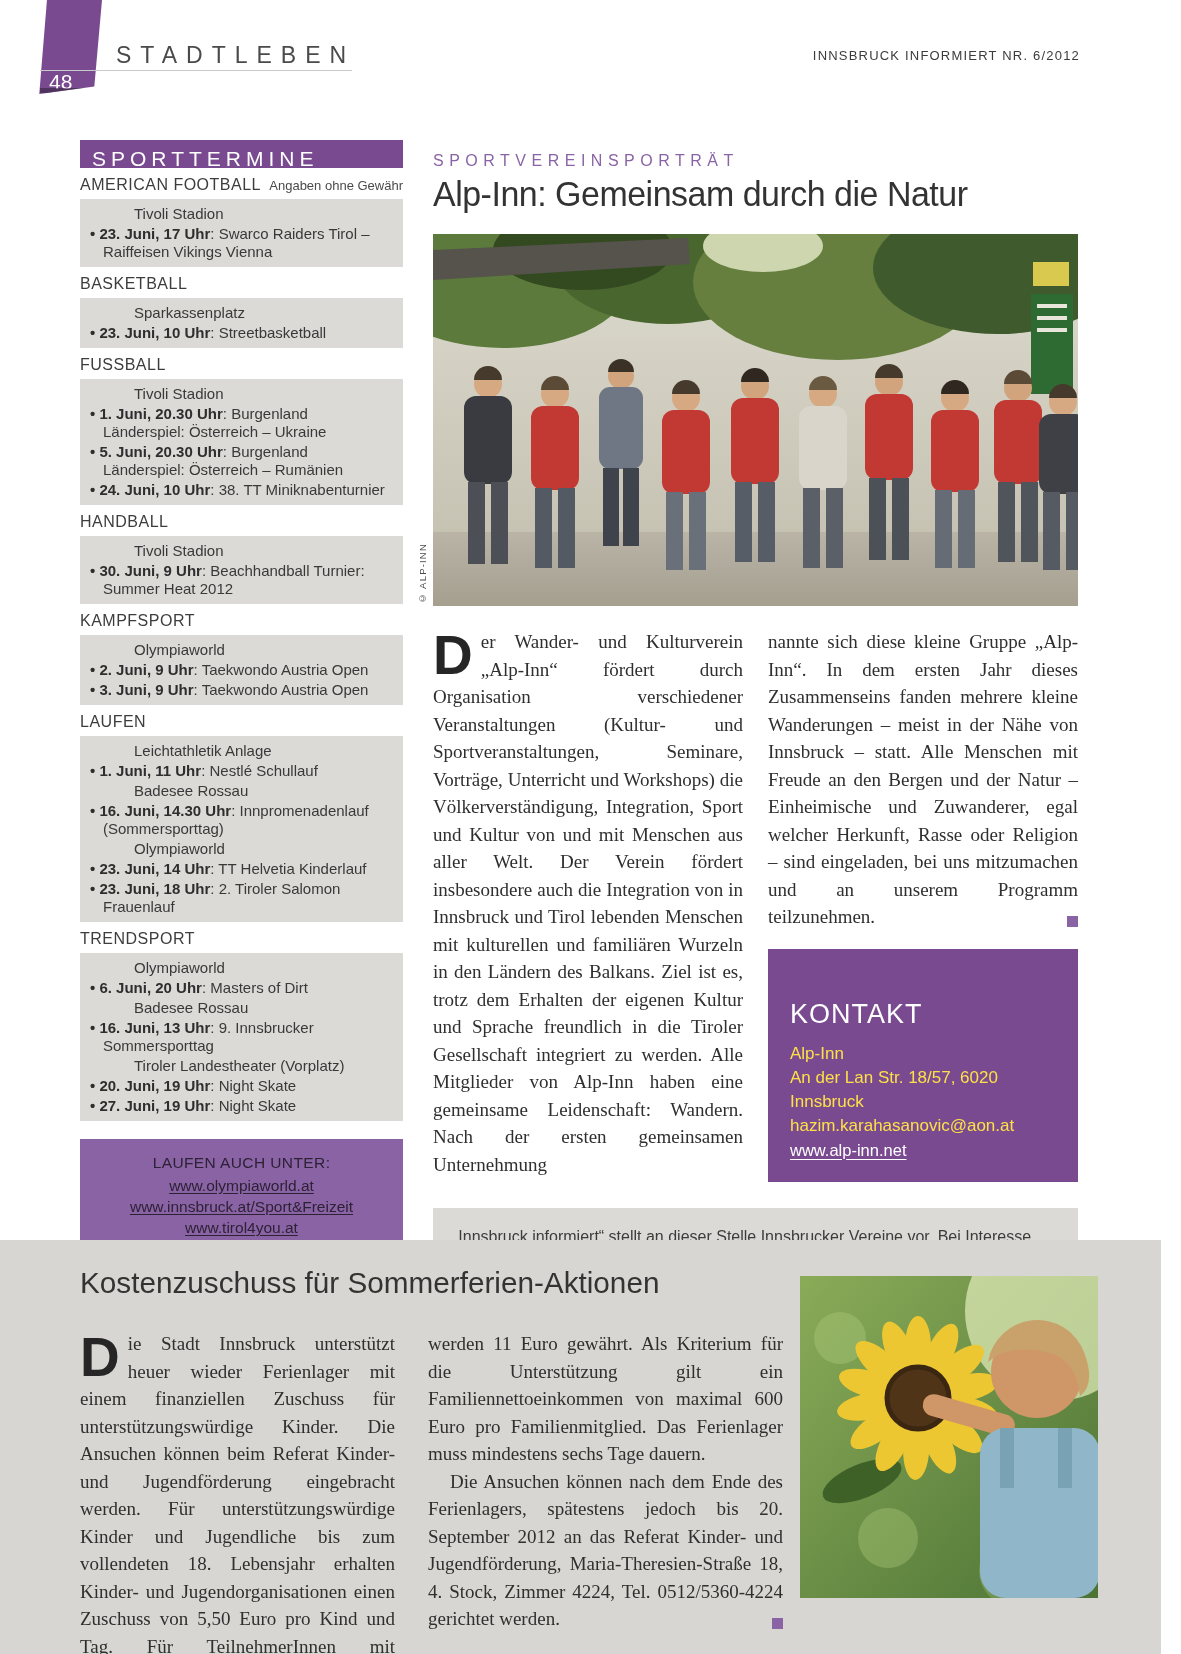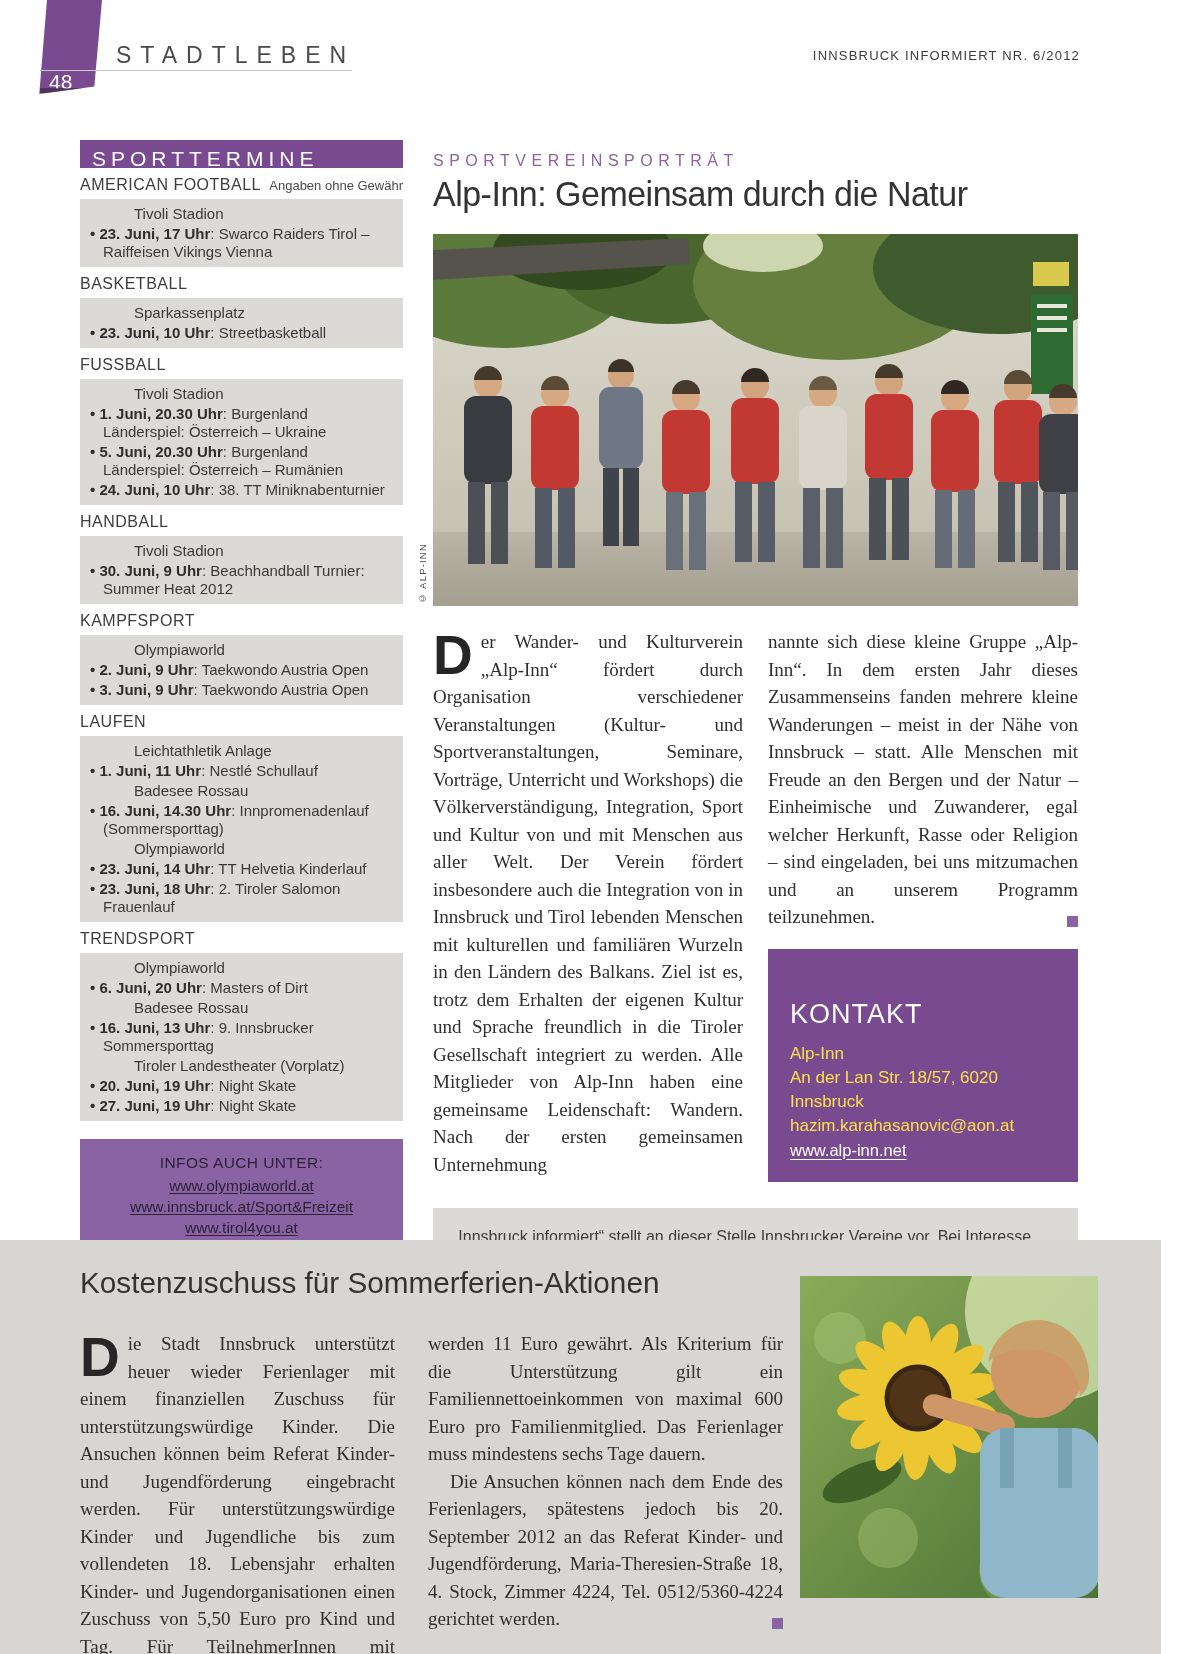--- a/index.html
+++ b/index.html
@@ -186,21 +186,21 @@
               <div class="venue">Badesee Rossau</div>
               <div class="event"><b>• 16. Juni, 13 Uhr</b>: 9. Innsbrucker Sommersporttag</div>
               <div class="venue">Tiroler Landestheater (Vorplatz)</div>
               <div class="event"><b>• 20. Juni, 19 Uhr</b>: Night Skate</div>
               <div class="event"><b>• 27. Juni, 19 Uhr</b>: Night Skate</div>
             </div>
   </div>
 </div>
 
       <div class="infos-box">
-        <div class="infos-title">INFOS AUCH UNTER:</div>
+        <div class="infos-title">LAUFEN AUCH UNTER:</div>
         <a>www.olympiaworld.at</a>
         <a>www.innsbruck.at/Sport&amp;Freizeit</a>
         <a>www.tirol4you.at</a>
         <a>www.innsbruckinformiert.at</a>
       </div>
     </aside>
 
     <main>
       <div class="kicker">SPORTVEREINSPORTRÄT</div>
       <h1 class="headline">Alp-Inn: Gemeinsam durch die Natur</h1>

